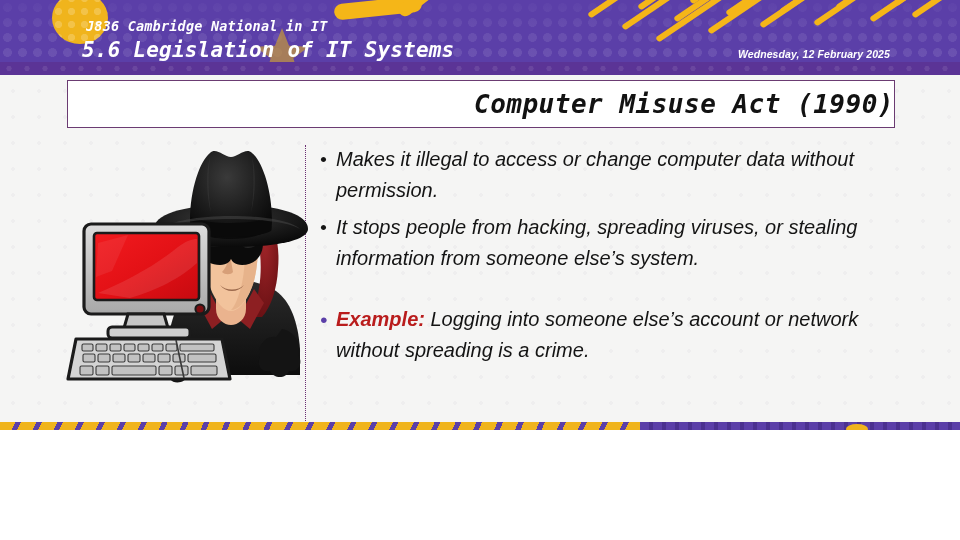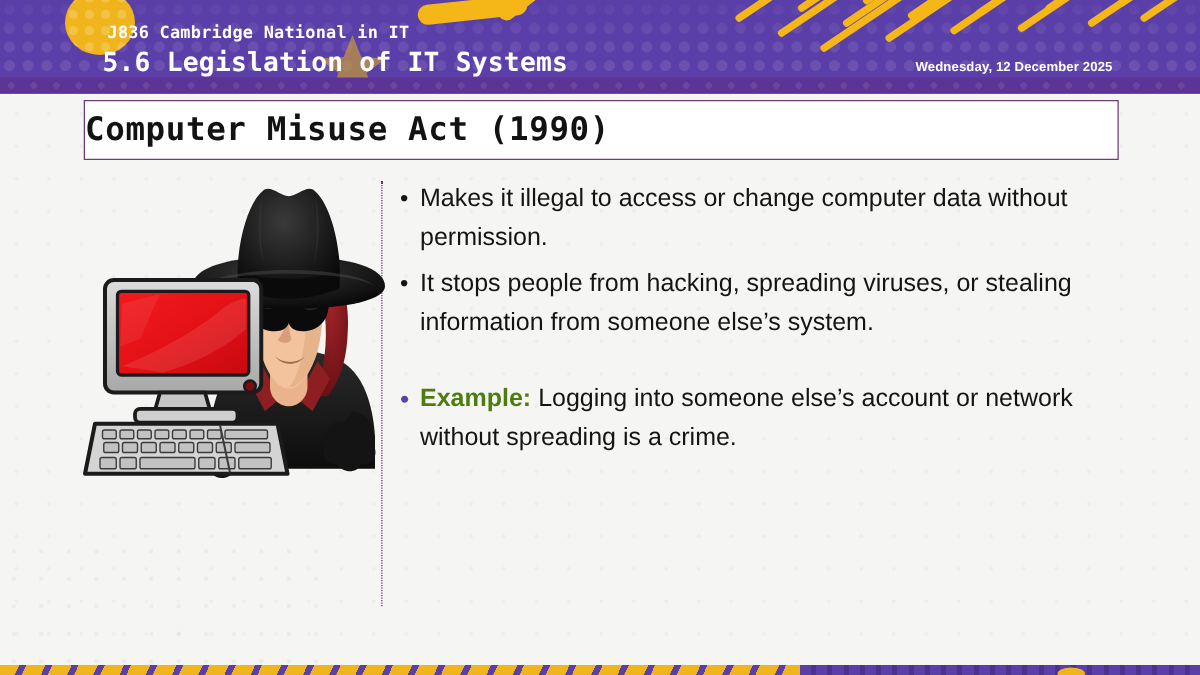--- a/index.html
+++ b/index.html
@@ -7,23 +7,24 @@
     margin: 0;
     padding: 0;
     background: #ffffff;
   }
   body {
     font-family: "Liberation Sans", sans-serif;
   }
   #slide {
     position: relative;
     width: 960px;
-    height: 540px;
+    height: 430px;
     overflow: hidden;
     background: #f5f5f4;
+    font-style: italic;
   }
 
   
   .bg-dots {
     position: absolute;
     inset: 0;
     background-image: radial-gradient(circle, rgba(120,110,140,0.055) 1.6px, transparent 1.7px);
     background-size: 26px 26px;
     pointer-events: none;
   }
@@ -138,21 +139,21 @@
   
   .title-box {
     position: absolute;
     left: 67px; top: 80px;
     width: 828px; height: 48px;
     background: #ffffff;
     border: 1.3px solid #6b3b72;
     box-sizing: border-box;
     display: flex;
     align-items: center;
-    justify-content: flex-start;
+    justify-content: flex-end;
   }
   .title-text {
     font-family: "DejaVu Sans Mono", monospace;
     font-size: 26px;
     font-weight: bold;
     color: #121212;
     letter-spacing: 0.5px;
   }
 
   
@@ -188,21 +189,21 @@
     flex: 0 0 auto;
     width: 16px;
     font-size: 19px;
     line-height: 31px;
     color: #141414;
   }
   .bullet .btext { flex: 1 1 auto; }
   .bullet.example { margin-top: 30px; }
   .bullet.example .dot { color: #5b3fa8; font-size: 21px; }
   .lead {
-    color: #4d7c0f;
+    color: #b91c1c;
     font-weight: bold;
     text-align: center;
   }
 
   
   .bottom-band {
     position: absolute;
     left: 0; bottom: 0;
     width: 960px; height: 8px;
     background: #5b3fa8;
@@ -268,21 +269,21 @@
 
     </div>
 
     <div class="hdr-star"></div>
 
     <div class="hdr-title-wrap">
       <div class="hdr-sub">J836 Cambridge National in IT</div>
       <div class="hdr-main">5.6 Legislation of IT Systems</div>
     </div>
 
-    <div class="hdr-date">Wednesday, 12 December 2025</div>
+    <div class="hdr-date">Wednesday, 12 February 2025</div>
 
     <div class="header-bottom-strip"></div>
   </div>
 
   <div class="title-box">
     <div class="title-text">Computer Misuse Act (1990)</div>
   </div>
 
   <div class="divider"></div>
 

